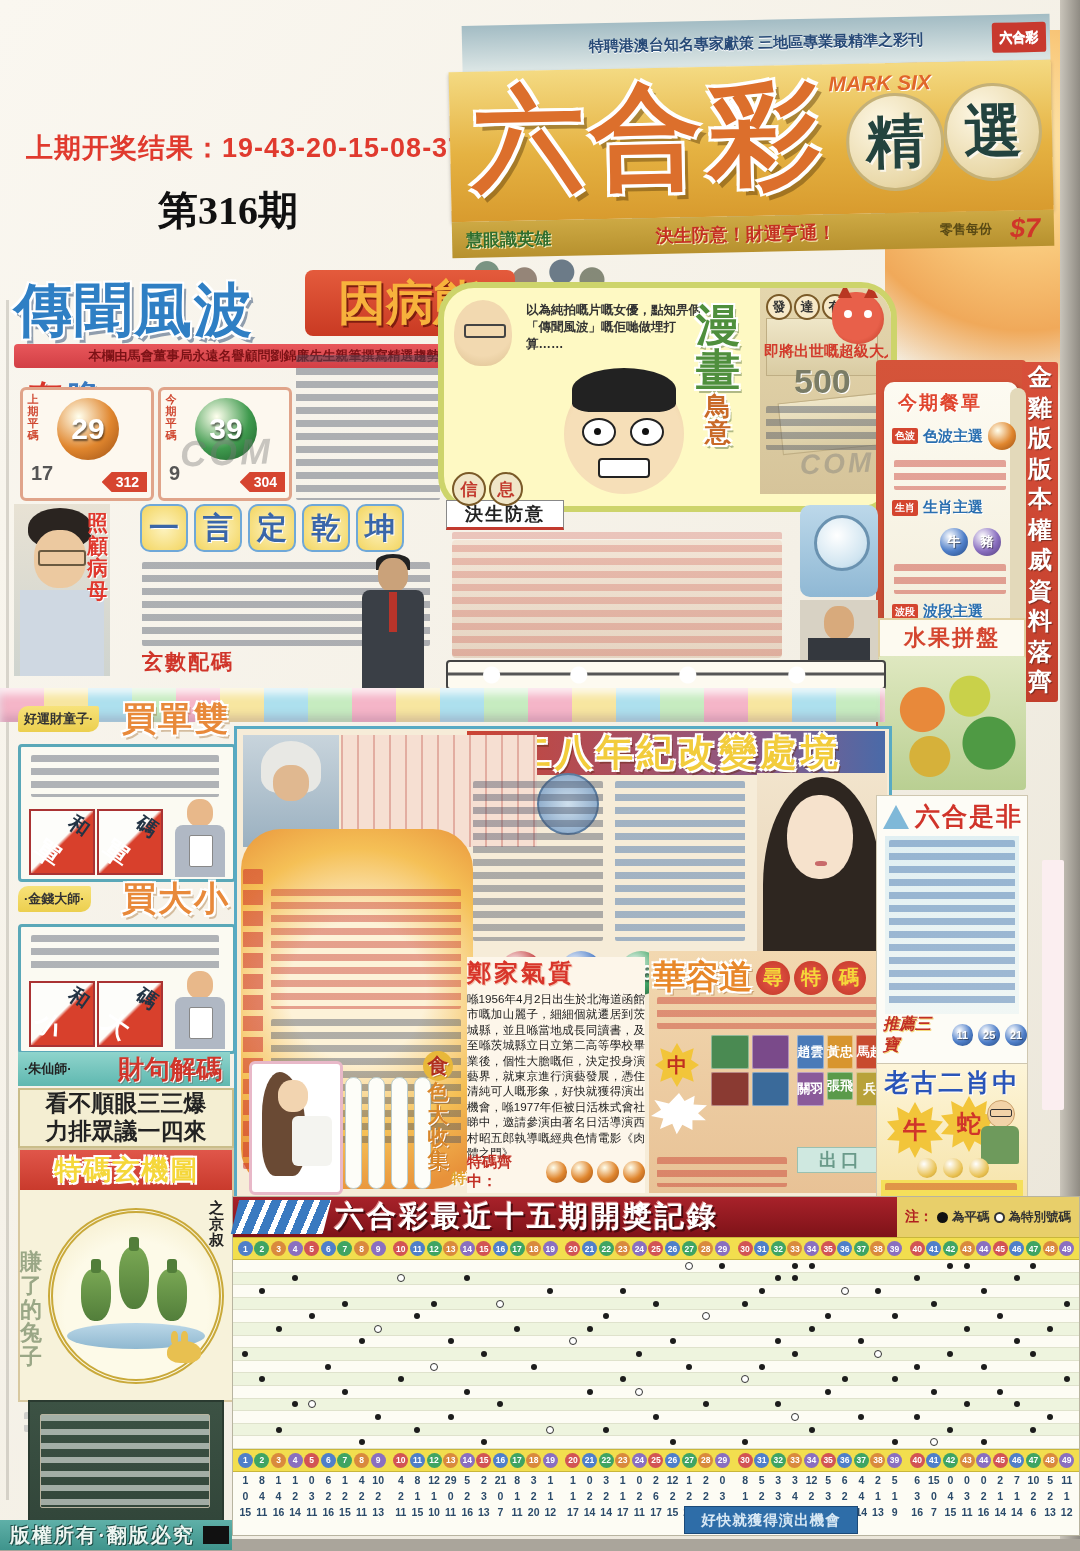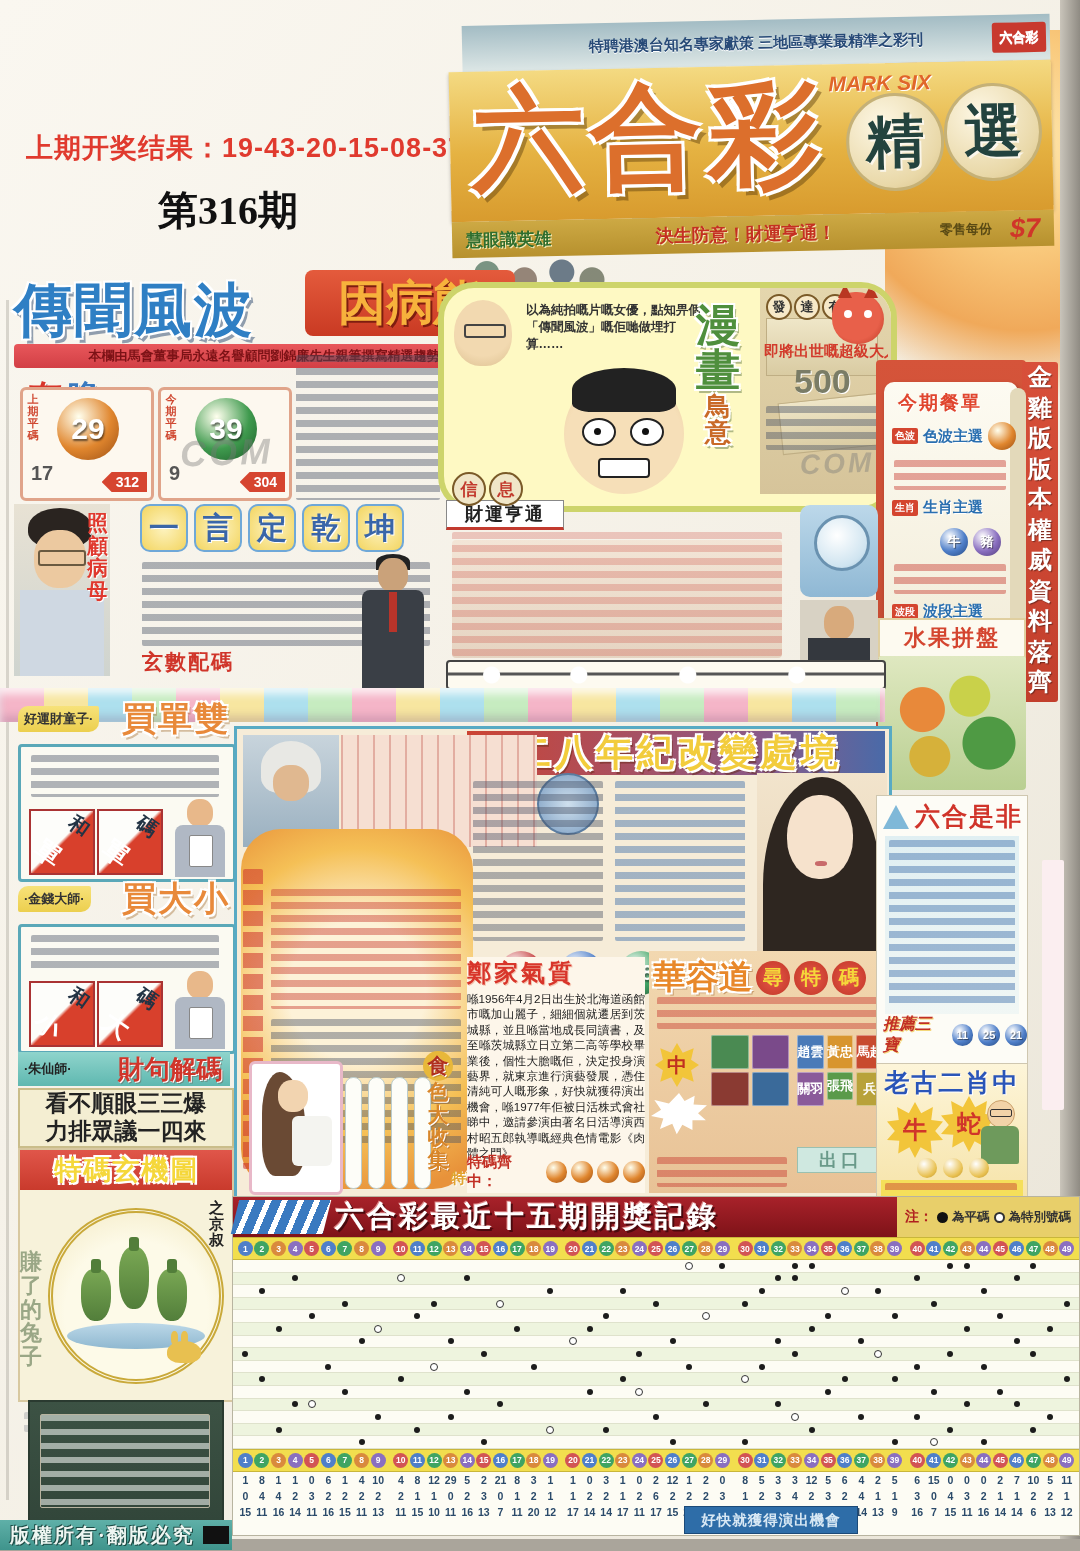--- a/index.html
+++ b/index.html
@@ -506,21 +506,21 @@
       <span>坤</span>
     </div>
   <div class="abs tb" style="left:142px;top:562px;width:288px;height:84px;"></div>
   <div class="abs oneword-foot">玄數配碼</div>
   <div class="abs suitman">
     <div class="hr"></div>
     <div class="h2"></div>
     <div class="bd"></div>
     <div class="tie"></div>
   </div>
-  <div class="abs mys-title">財運亨通</div>
+  <div class="abs mys-title">決生防意</div>
   <div class="abs infobadge" style="left:452px;top:472px;">
       <span>信</span>
       <span>息</span>
     </div>
   <div class="abs mys-img"></div>
   <div class="abs tb red" style="left:452px;top:532px;width:330px;height:124px;opacity:.55;"></div>
   <div class="abs machine"></div>
   <div class="abs photo2">
       <div class="hd"></div>
       <div class="bd"></div>

